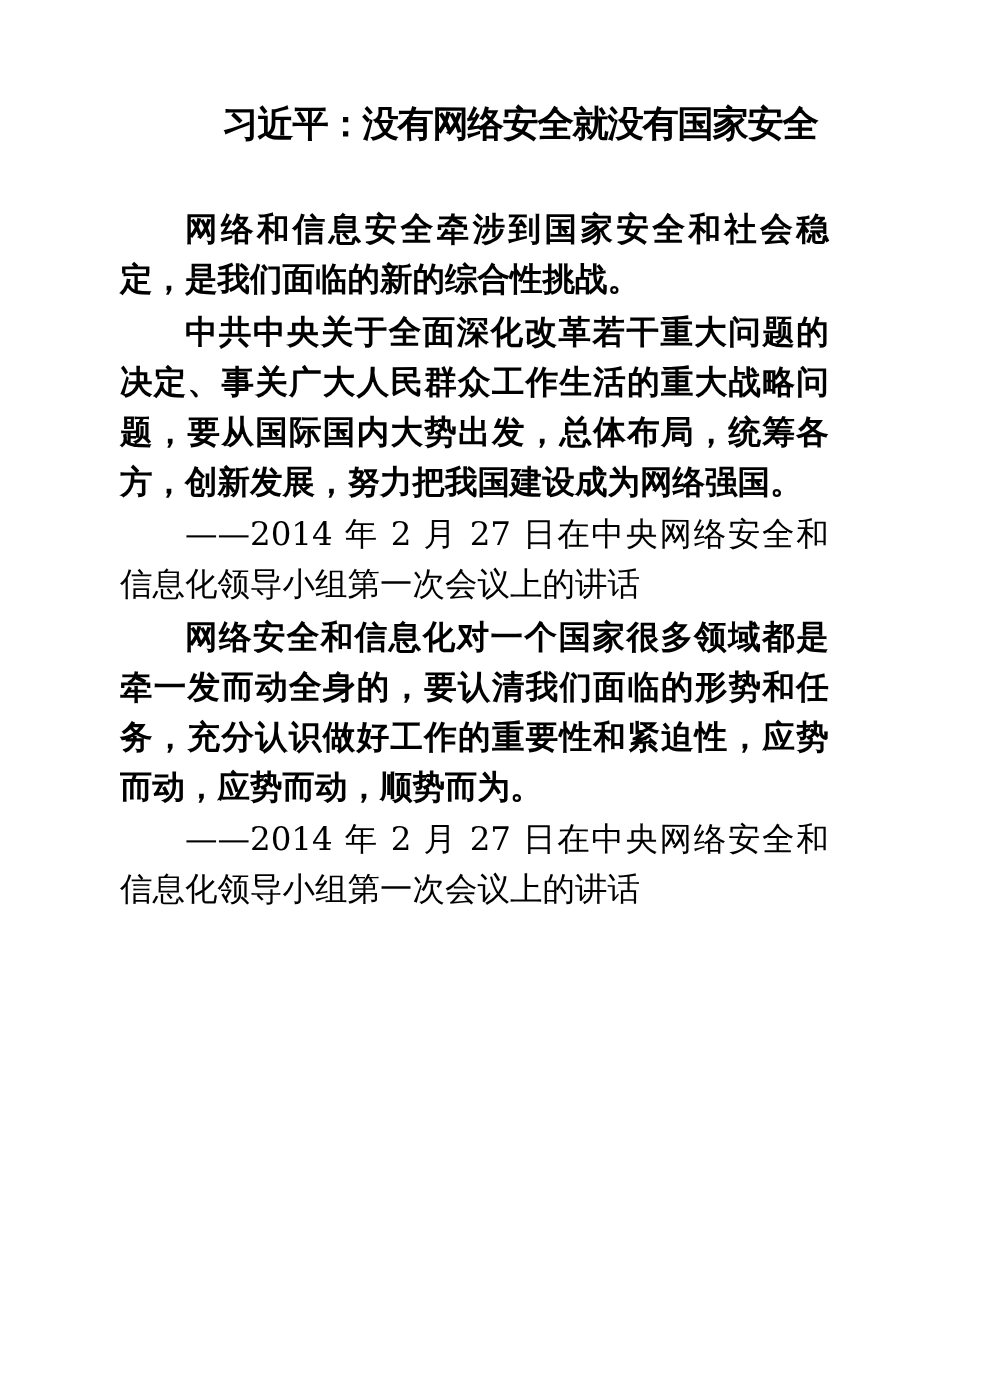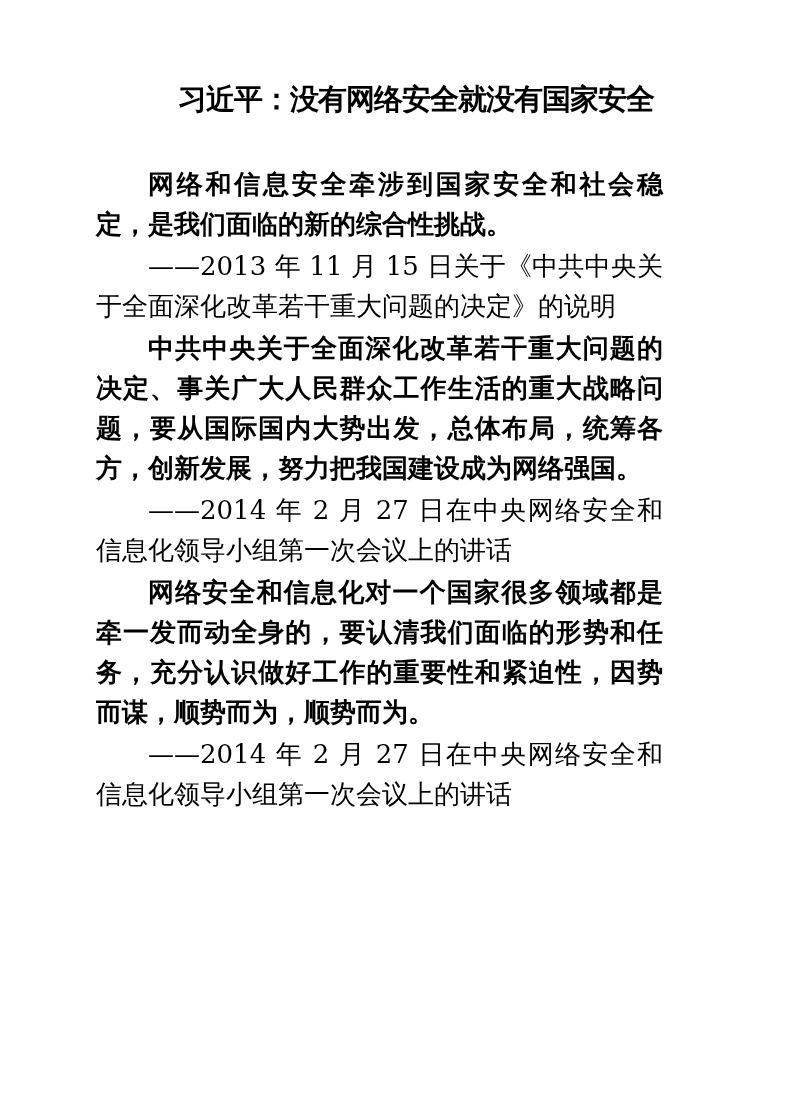--- a/index.html
+++ b/index.html
@@ -47,19 +47,18 @@
     font-weight: normal;
   }
 </style>
 </head>
 <body>
 
 <div class="page">
   <h1 class="doc-title">习近平：没有网络安全就没有国家安全</h1>
   <div class="doc-body">
       <p class="quote-bold">网络和信息安全牵涉到国家安全和社会稳定，是我们面临的新的综合性挑战。</p>
-      <p class="attribution">——2013 年 11 月 15 日关于《中共中央关于全面深化改革若干重大问题的决定》的说明</p>
       <p class="quote-bold">中共中央关于全面深化改革若干重大问题的决定、事关广大人民群众工作生活的重大战略问题，要从国际国内大势出发，总体布局，统筹各方，创新发展，努力把我国建设成为网络强国。</p>
       <p class="attribution">——2014 年 2 月 27 日在中央网络安全和信息化领导小组第一次会议上的讲话</p>
-      <p class="quote-bold">网络安全和信息化对一个国家很多领域都是牵一发而动全身的，要认清我们面临的形势和任务，充分认识做好工作的重要性和紧迫性，因势而谋，顺势而为，顺势而为。</p>
+      <p class="quote-bold">网络安全和信息化对一个国家很多领域都是牵一发而动全身的，要认清我们面临的形势和任务，充分认识做好工作的重要性和紧迫性，应势而动，应势而动，顺势而为。</p>
       <p class="attribution">——2014 年 2 月 27 日在中央网络安全和信息化领导小组第一次会议上的讲话</p>
     </div>
 </div>
 
 </body></html>

